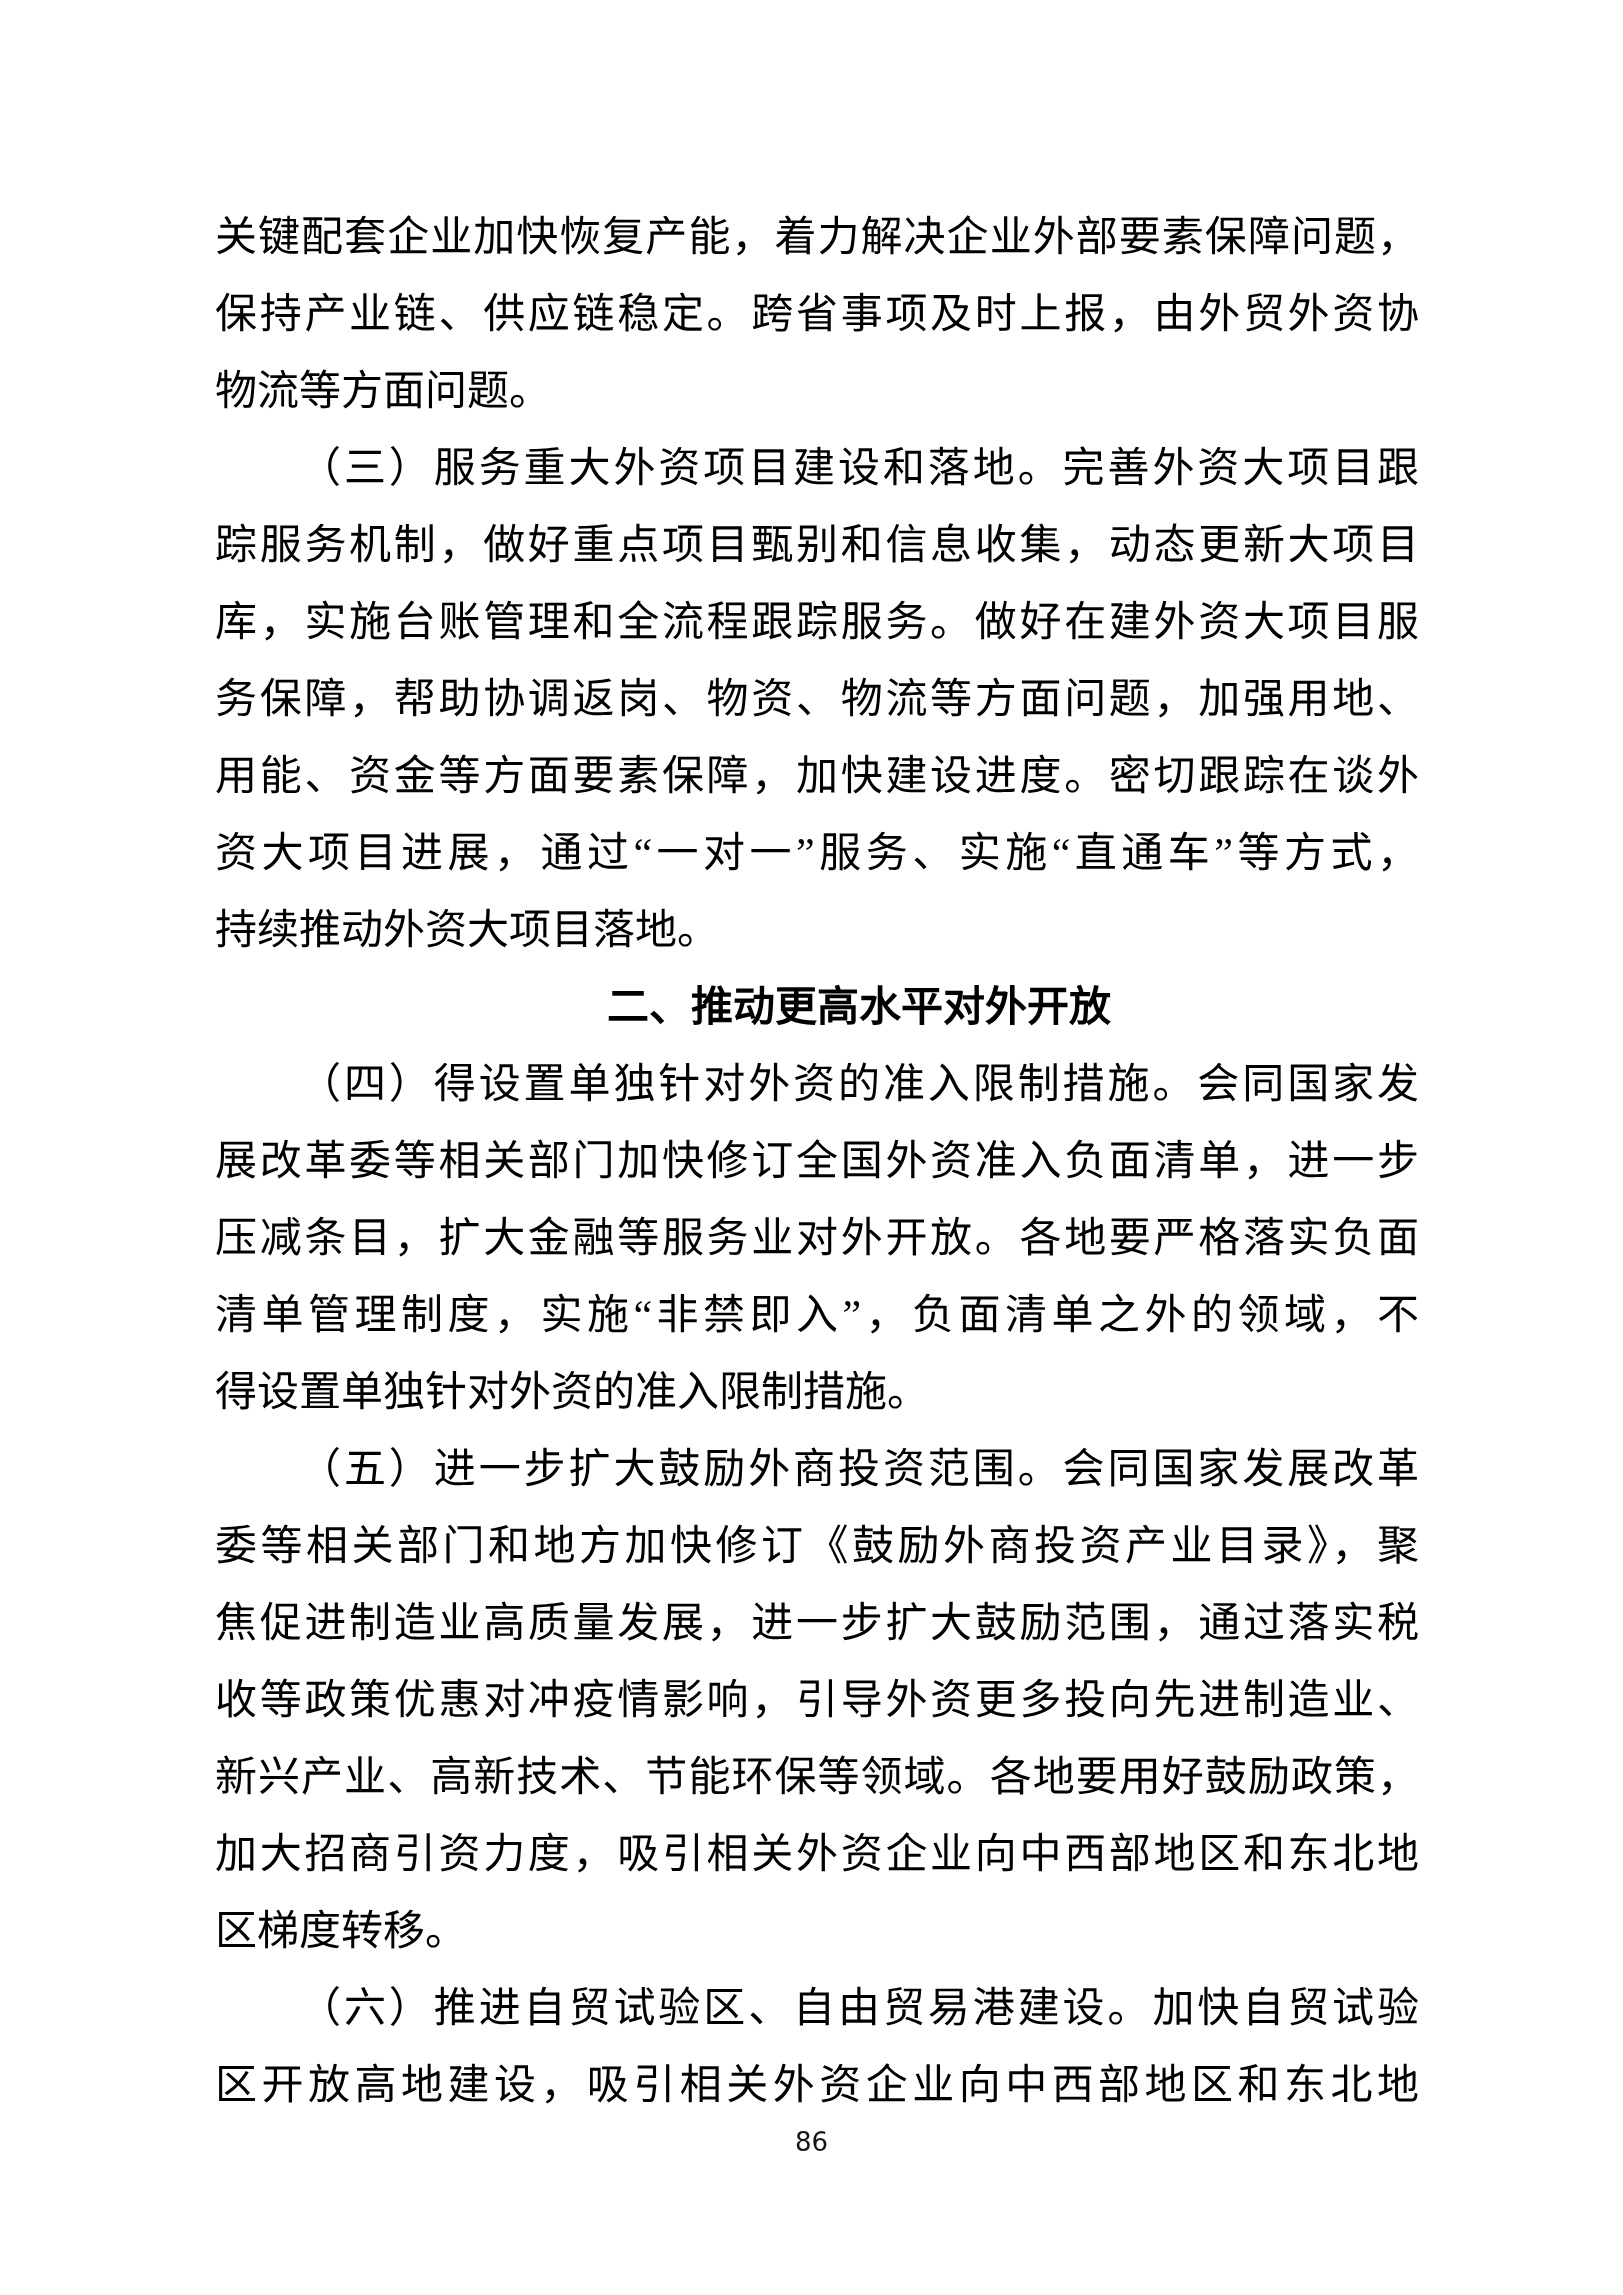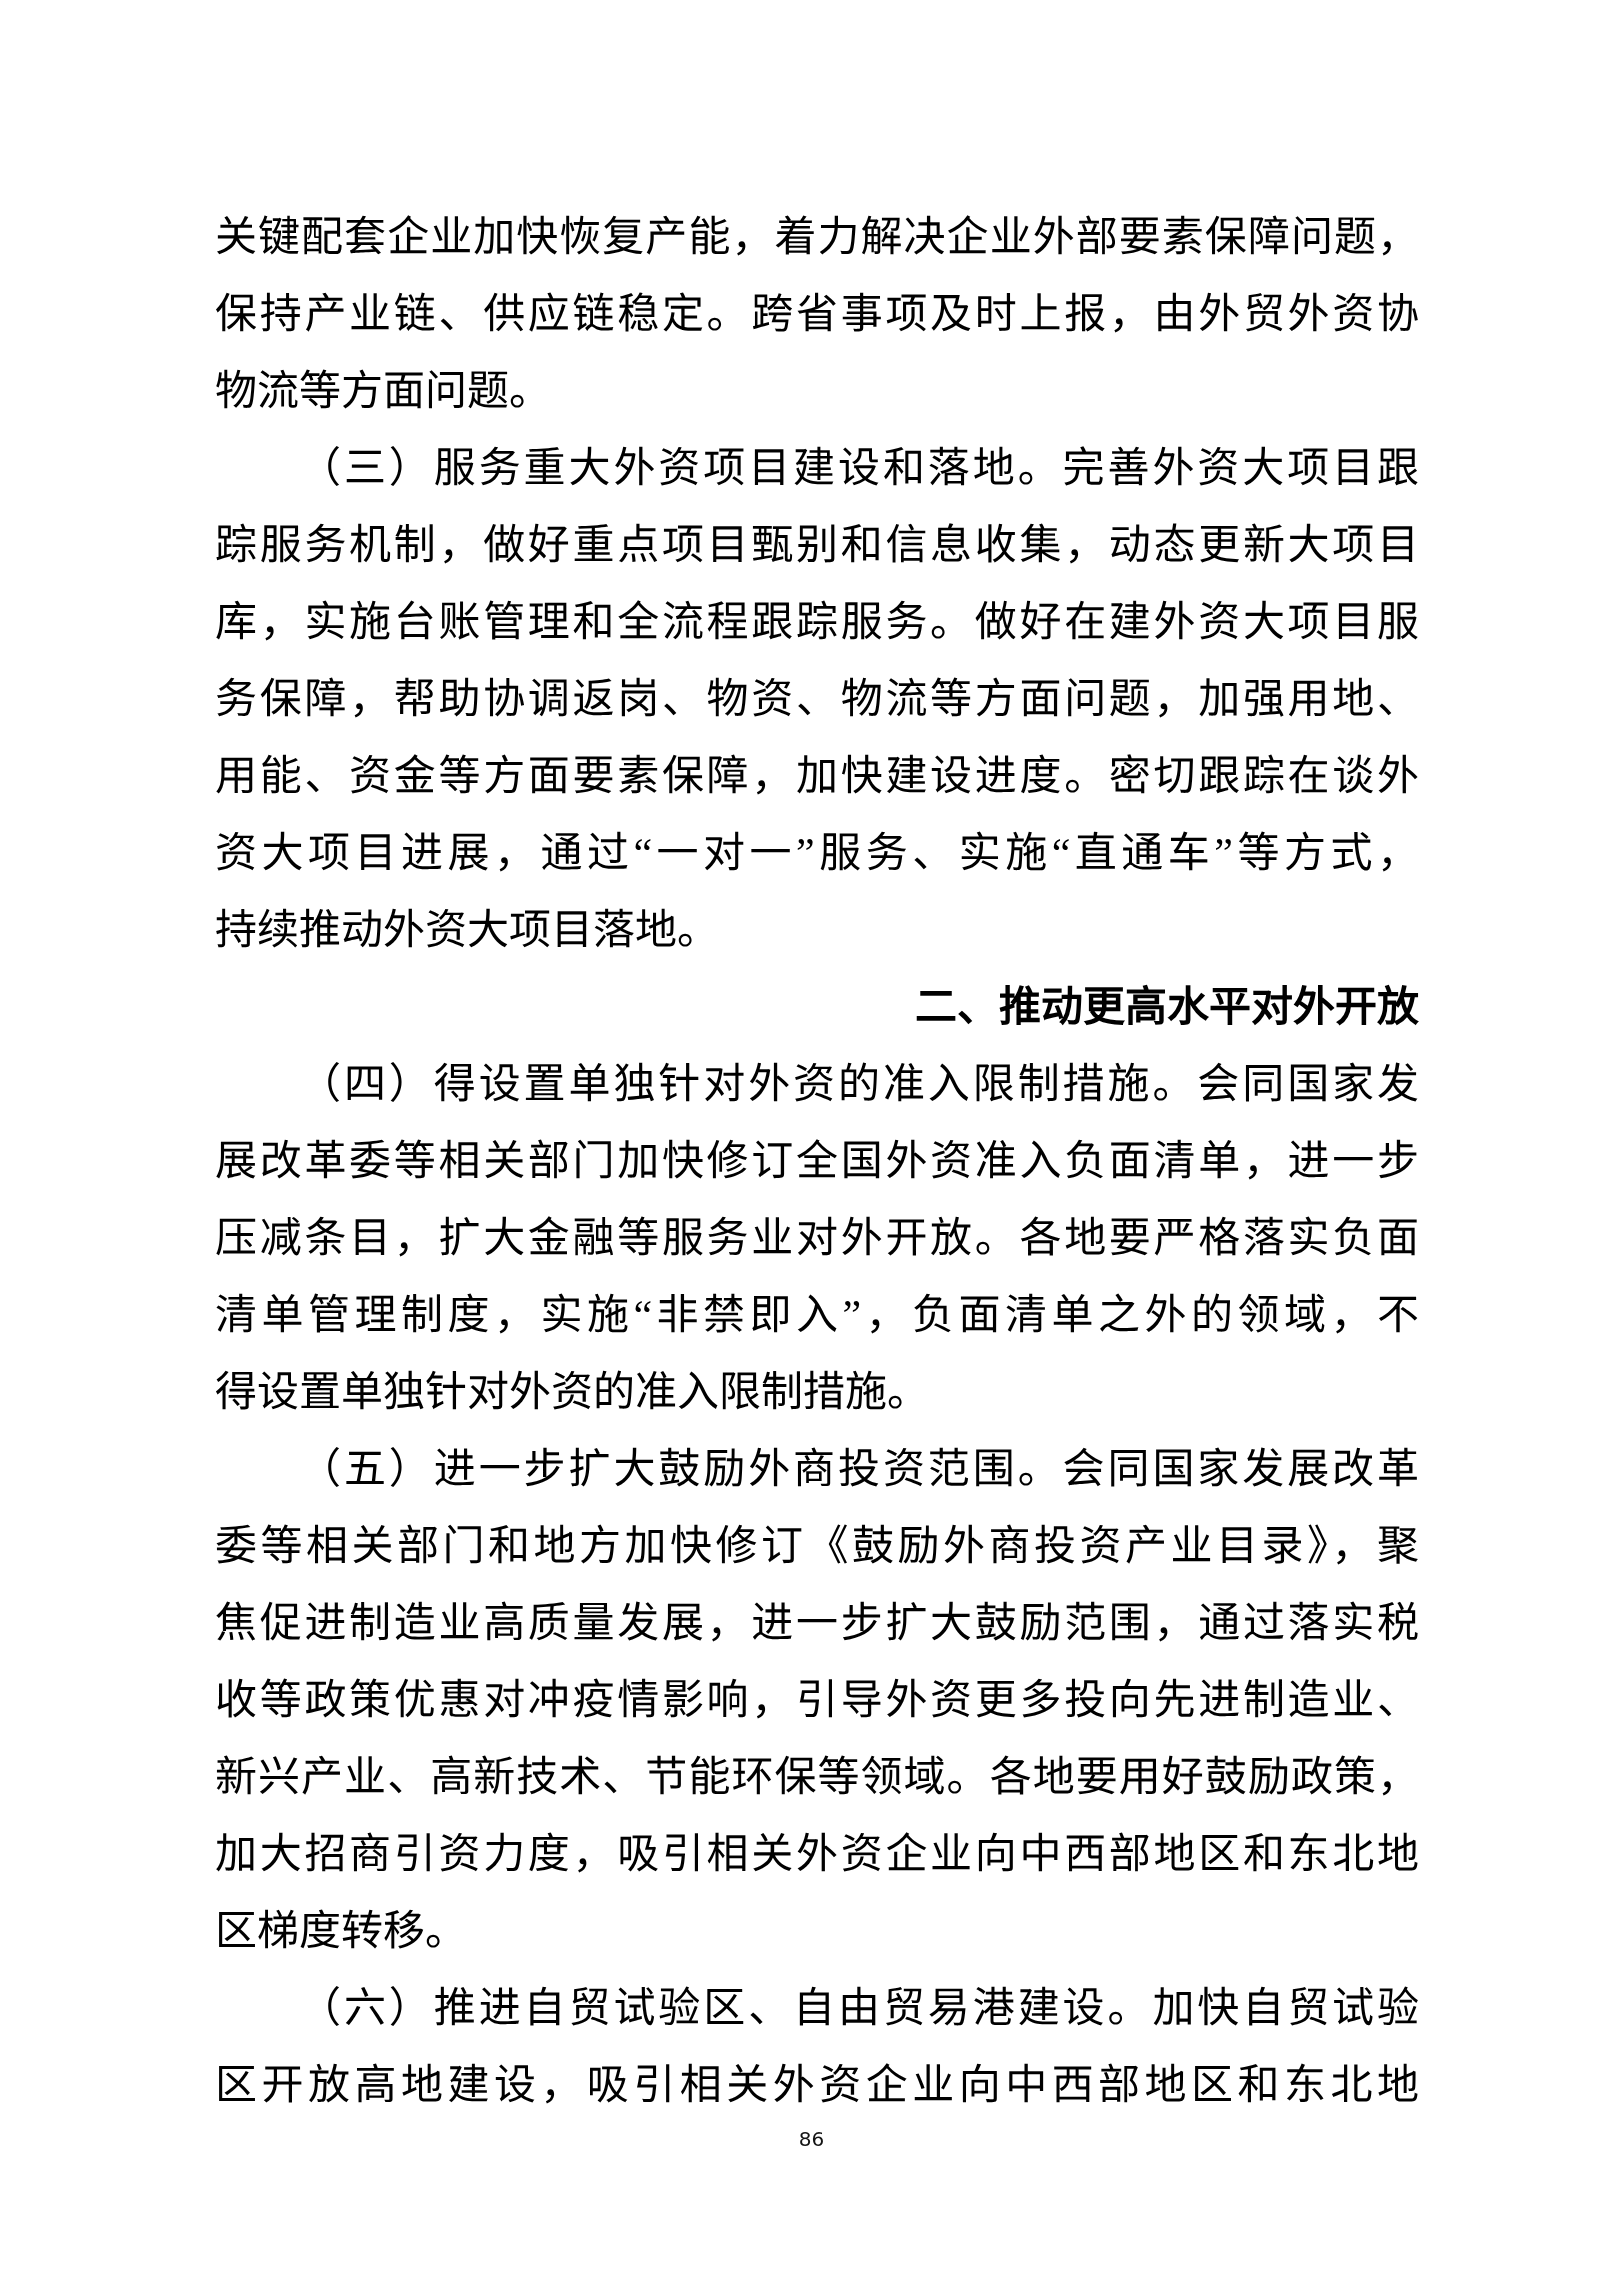--- a/index.html
+++ b/index.html
@@ -37,34 +37,34 @@
   }
   .line.end {
     text-align: left;
     text-align-last: auto;
   }
   .line.indent {
     text-indent: 2em;
   }
   .line.heading {
     font-weight: bold;
-    text-align: right;
+    text-align: center;
     text-align-last: auto;
     text-indent: 2em;
   }
   .page-footer {
     position: absolute;
     left: 0;
     top: 2127px;
     width: 100%;
     text-align: center;
   }
   .page-number {
     font-family: "DejaVu Sans", "Liberation Sans", sans-serif;
-    font-size: 20px;
+    font-size: 26px;
     color: #141414;
   }
 </style>
 </head>
 <body>
 
 <div class="page">
   <main class="doc-body">
     <p class="line">关键配套企业加快恢复产能，着力解决企业外部要素保障问题，</p>
     <p class="line">保持产业链、供应链稳定。跨省事项及时上报，由外贸外资协</p>

